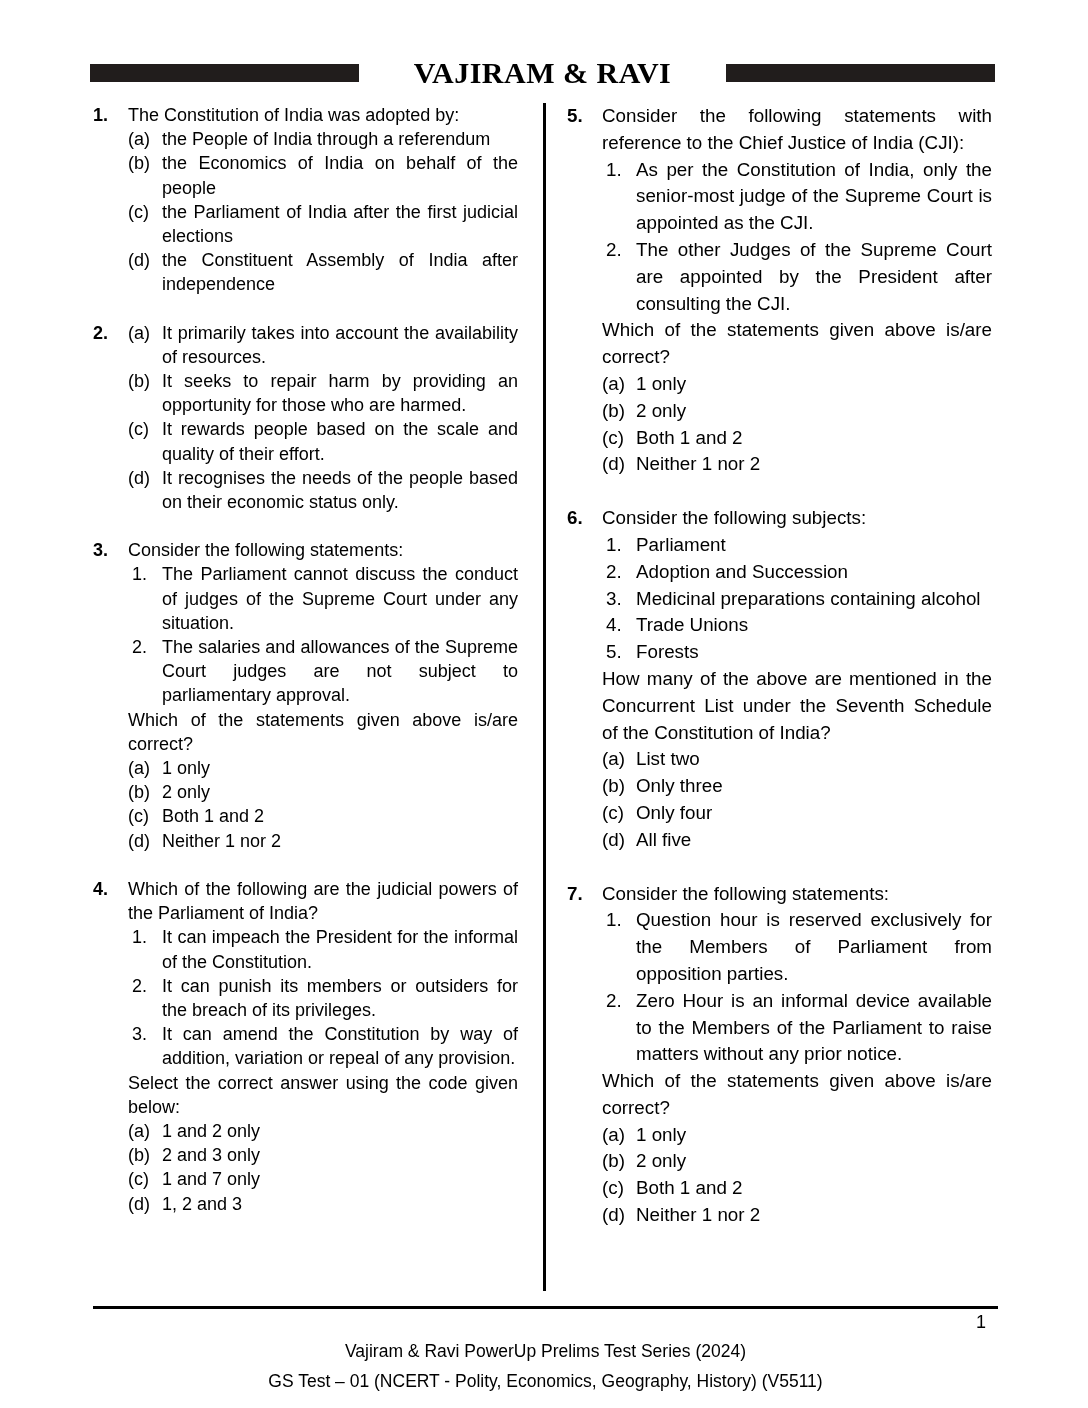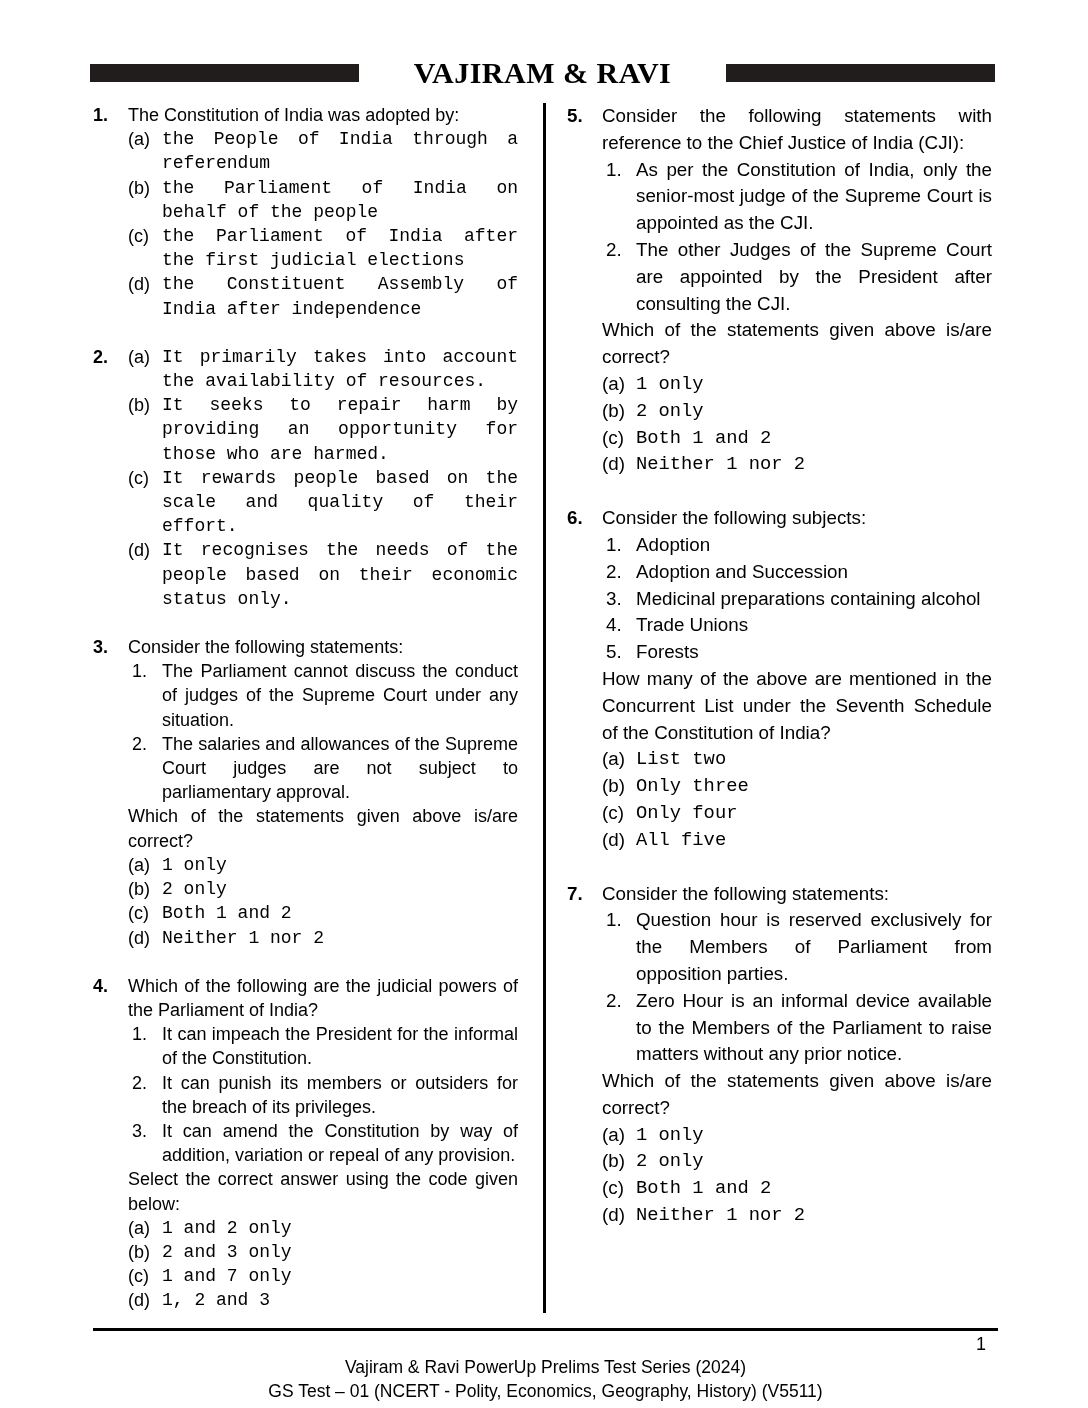--- a/index.html
+++ b/index.html
@@ -39,27 +39,27 @@
   .qnum  { width: 35px; flex: none; font-weight: bold; }
   .qbody { flex: 1; min-width: 0; }
   .justify { text-align: justify; }
 
   .statement { display: flex; padding-left: 4px; }
   .snum  { width: 30px; flex: none; }
   .stext { flex: 1; min-width: 0; }
 
   .option { display: flex; }
   .olabel { width: 34px; flex: none; }
-  .otext  { flex: 1; min-width: 0; font-family: Liberation Mono, monospace; }
+  .otext  { flex: 1; min-width: 0; }
 
   
   .footer { margin: 15px 90px 0 93px; }
   .footer-rule { border-top: 3px solid #000; height: 0; }
   .page-number { text-align: right; padding-right: 12px; font-size: 18px; line-height: 22px; margin-top: 2px; }
-  .footer-text { text-align: center; font-size: 17.5px; line-height: 24px; }
+  .footer-text { text-align: center; font-size: 17.5px; line-height: 24px; margin-top: 6px; }
 </style>
 </head>
 <body>
 
 <div class="page">
 
   <div class="header">
     <div class="hbar"></div>
     <div class="brand-title">VAJIRAM &amp; RAVI</div>
     <div class="hbar"></div>
@@ -70,21 +70,21 @@
         <div class="question">
           <div class="qnum">1.</div>
           <div class="qbody">
             <div class="stem justify">The Constitution of India was adopted by:</div>
             <div class="option">
               <div class="olabel">(a)</div>
               <div class="otext justify">the People of India through a referendum</div>
             </div>
             <div class="option">
               <div class="olabel">(b)</div>
-              <div class="otext justify">the Parliament of India on behalf of the people</div>
+              <div class="otext justify">the Economics of India on behalf of the people</div>
             </div>
             <div class="option">
               <div class="olabel">(c)</div>
               <div class="otext justify">the Parliament of India after the first judicial elections</div>
             </div>
             <div class="option">
               <div class="olabel">(d)</div>
               <div class="otext justify">the Constituent Assembly of India after independence</div>
             </div>
           </div>
@@ -209,21 +209,21 @@
               <div class="otext justify">Neither 1 nor 2</div>
             </div>
           </div>
         </div>
         <div class="question">
           <div class="qnum">6.</div>
           <div class="qbody">
             <div class="stem justify">Consider the following subjects:</div>
             <div class="statement">
               <div class="snum">1.</div>
-              <div class="stext justify">Adoption</div>
+              <div class="stext justify">Parliament</div>
             </div>
             <div class="statement">
               <div class="snum">2.</div>
               <div class="stext justify">Adoption and Succession</div>
             </div>
             <div class="statement">
               <div class="snum">3.</div>
               <div class="stext justify">Medicinal preparations containing alcohol</div>
             </div>
             <div class="statement">

